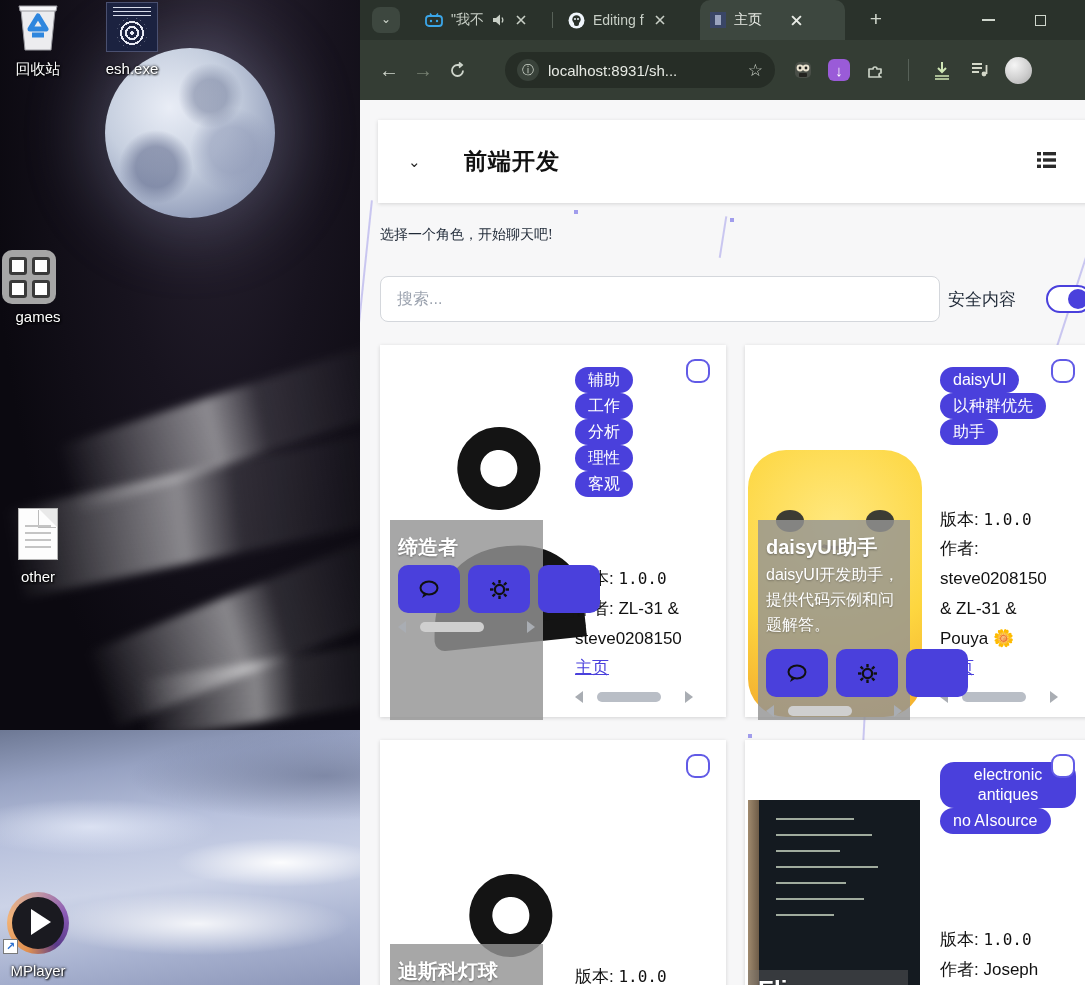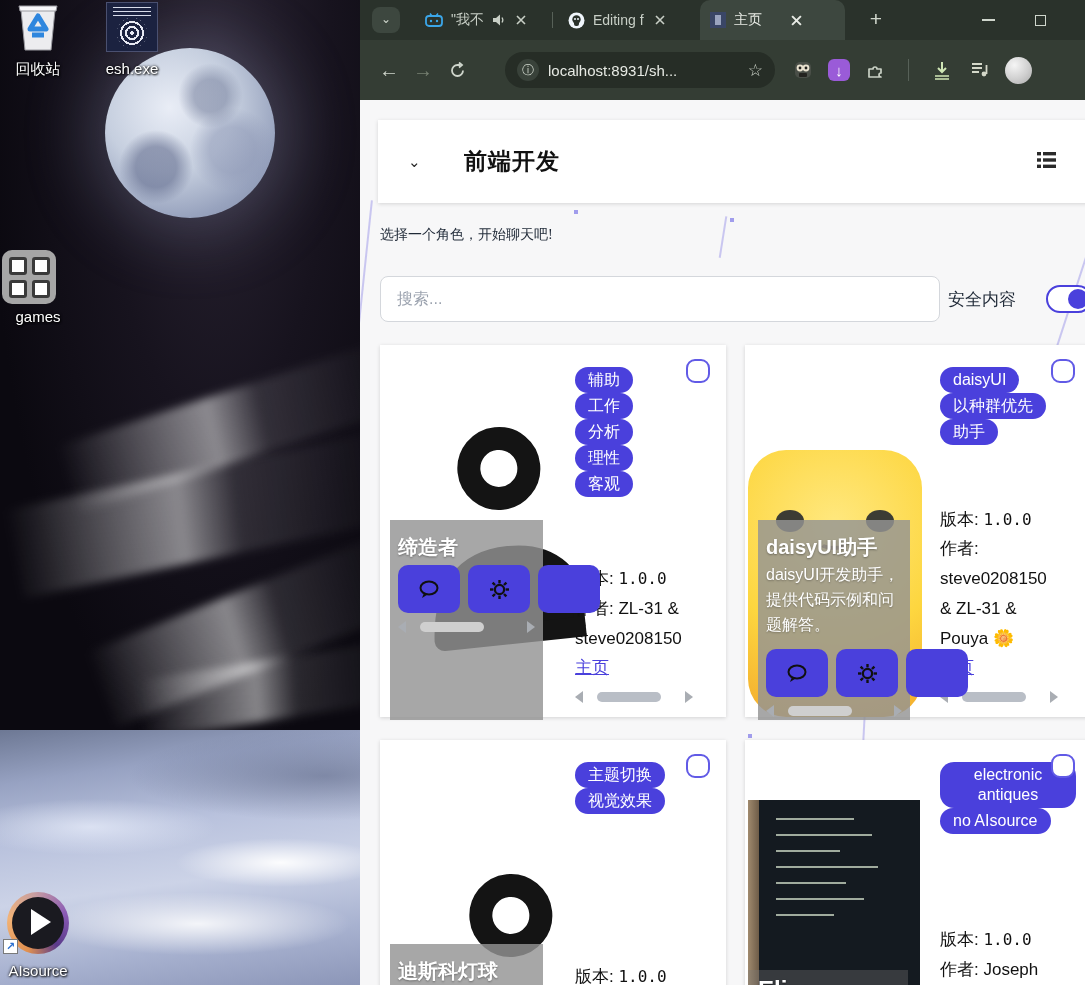--- a/index.html
+++ b/index.html
@@ -211,26 +211,30 @@
     <span class="ig icon-games">
         <i></i>
         <i></i>
         <i></i>
         <i></i>
       </span>
     <span class="lbl">games</span>
   </div>
 
 
+  <div class="desk-icon" style="left:2px;top:508px;">
+    <span class="ig icon-other"></span>
+    <span class="lbl">other</span>
+  </div>
 
   <div class="desk-icon" style="left:2px;top:892px;">
     <span class="ig icon-mplayer">
       <span class="shortcut-badge">↗</span>
     </span>
-    <span class="lbl">AIsource</span>
+    <span class="lbl">MPlayer</span>
   </div>
 </div>
 
 <div class="browser">
 
   <div class="tabstrip">
     <div class="tab-search">⌄</div>
 
     <div class="tab" style="left:55px;width:130px;">
       <svg width="18" height="14" viewBox="0 0 18 14">
@@ -496,24 +500,20 @@
           <div class="av-zone">
             <svg class="person-svg" style="left:50px;top:128px;transform:rotate(-6deg);" width="158" height="232" viewBox="0 0 158 232">
      <circle cx="88" cy="48" r="30" fill="none" stroke="#141414" stroke-width="23"></circle>
      <path d="M16 214 q6 -78 72 -78 q66 0 70 78 z" fill="#141414" stroke="#141414" stroke-width="20" stroke-linejoin="round"></path>
    </svg>
             <div class="overlay">
               <div class="ov-title">迪斯科灯球</div>
               <div class="ov-desc"></div>
             </div>
           </div>
-          <div class="tags">
-            <button class="tag">主题切换</button>
-            <button class="tag">视觉效果</button>
-          </div>
           <span class="chk"></span>
           <div class="info">
             <div><span>版本: </span><span class="ver-val">1.0.0</span></div>
           </div>
         </div>
         <div class="card c3">
           <div class="av-zone">
             <div class="photo">
               <span class="bezel"></span>
               <span class="screen"></span>

